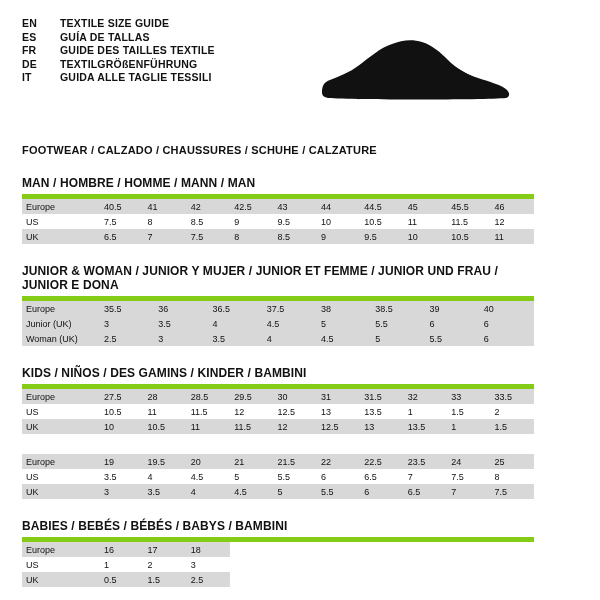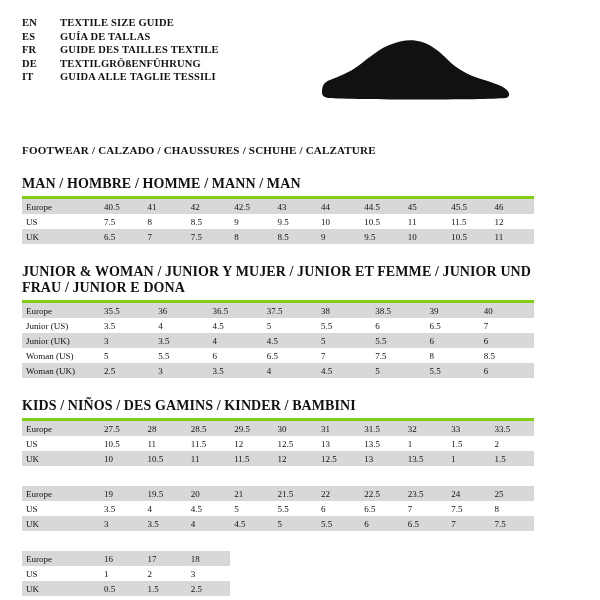--- a/index.html
+++ b/index.html
@@ -14,21 +14,20 @@
     color: #111111;
     position: relative;
     overflow: hidden;
   }
   .page {
     position: relative;
     width: 556px;
     height: 600px;
     box-sizing: border-box;
     padding: 18px 22px 0 22px;
-    font-family: Liberation Serif, serif;
   }
 
   
   .header {
     display: flex;
     align-items: flex-start;
     justify-content: space-between;
   }
   .lang-table {
     border-collapse: collapse;
@@ -61,24 +60,24 @@
     font-weight: bold;
     letter-spacing: 0.2px;
     margin-top: 28px;
   }
 
   
   .block {
     margin-top: 20px;
   }
   .block-title {
-    font-size: 14px;
+    font-size: 12px;
     font-weight: bold;
     padding-bottom: 4px;
-    border-bottom: 3px solid #84cc16;
+    border-bottom: 5px solid #84cc16;
     letter-spacing: 0.1px;
   }
   table.sizes {
     border-collapse: collapse;
     width: 100%;
     font-size: 9px;
     table-layout: fixed;
   }
   table.sizes td {
     height: 15px;
@@ -200,52 +199,30 @@
           <td class="rowlabel">Europe</td>
           <td>35.5</td>
           <td>36</td>
           <td>36.5</td>
           <td>37.5</td>
           <td>38</td>
           <td>38.5</td>
           <td>39</td>
           <td>40</td>
         </tr>
-        <tr class="plain">
-          <td class="rowlabel">Junior (US)</td>
-          <td>3.5</td>
-          <td>4</td>
-          <td>4.5</td>
-          <td>5</td>
-          <td>5.5</td>
-          <td>6</td>
-          <td>6.5</td>
-          <td>7</td>
-        </tr>
         <tr class="shaded">
           <td class="rowlabel">Junior (UK)</td>
           <td>3</td>
           <td>3.5</td>
           <td>4</td>
           <td>4.5</td>
           <td>5</td>
           <td>5.5</td>
           <td>6</td>
           <td>6</td>
-        </tr>
-        <tr class="plain">
-          <td class="rowlabel">Woman (US)</td>
-          <td>5</td>
-          <td>5.5</td>
-          <td>6</td>
-          <td>6.5</td>
-          <td>7</td>
-          <td>7.5</td>
-          <td>8</td>
-          <td>8.5</td>
         </tr>
         <tr class="shaded">
           <td class="rowlabel">Woman (UK)</td>
           <td>2.5</td>
           <td>3</td>
           <td>3.5</td>
           <td>4</td>
           <td>4.5</td>
           <td>5</td>
           <td>5.5</td>
@@ -342,20 +319,21 @@
           <td>6</td>
           <td>6.5</td>
           <td>7</td>
           <td>7.5</td>
         </tr>
       </tbody>
     </table>
   </div>
 
   <div class="block">
+    <div class="block-title">BABIES / BEBÉS / BÉBÉS / BABYS / BAMBINI</div>
     <table class="sizes">
       <tbody>
         <tr class="shaded">
           <td class="rowlabel">Europe</td>
           <td>16</td>
           <td>17</td>
           <td>18</td>
           <td class="babies-shade-stop"></td>
           <td class="babies-shade-stop"></td>
           <td class="babies-shade-stop"></td>

